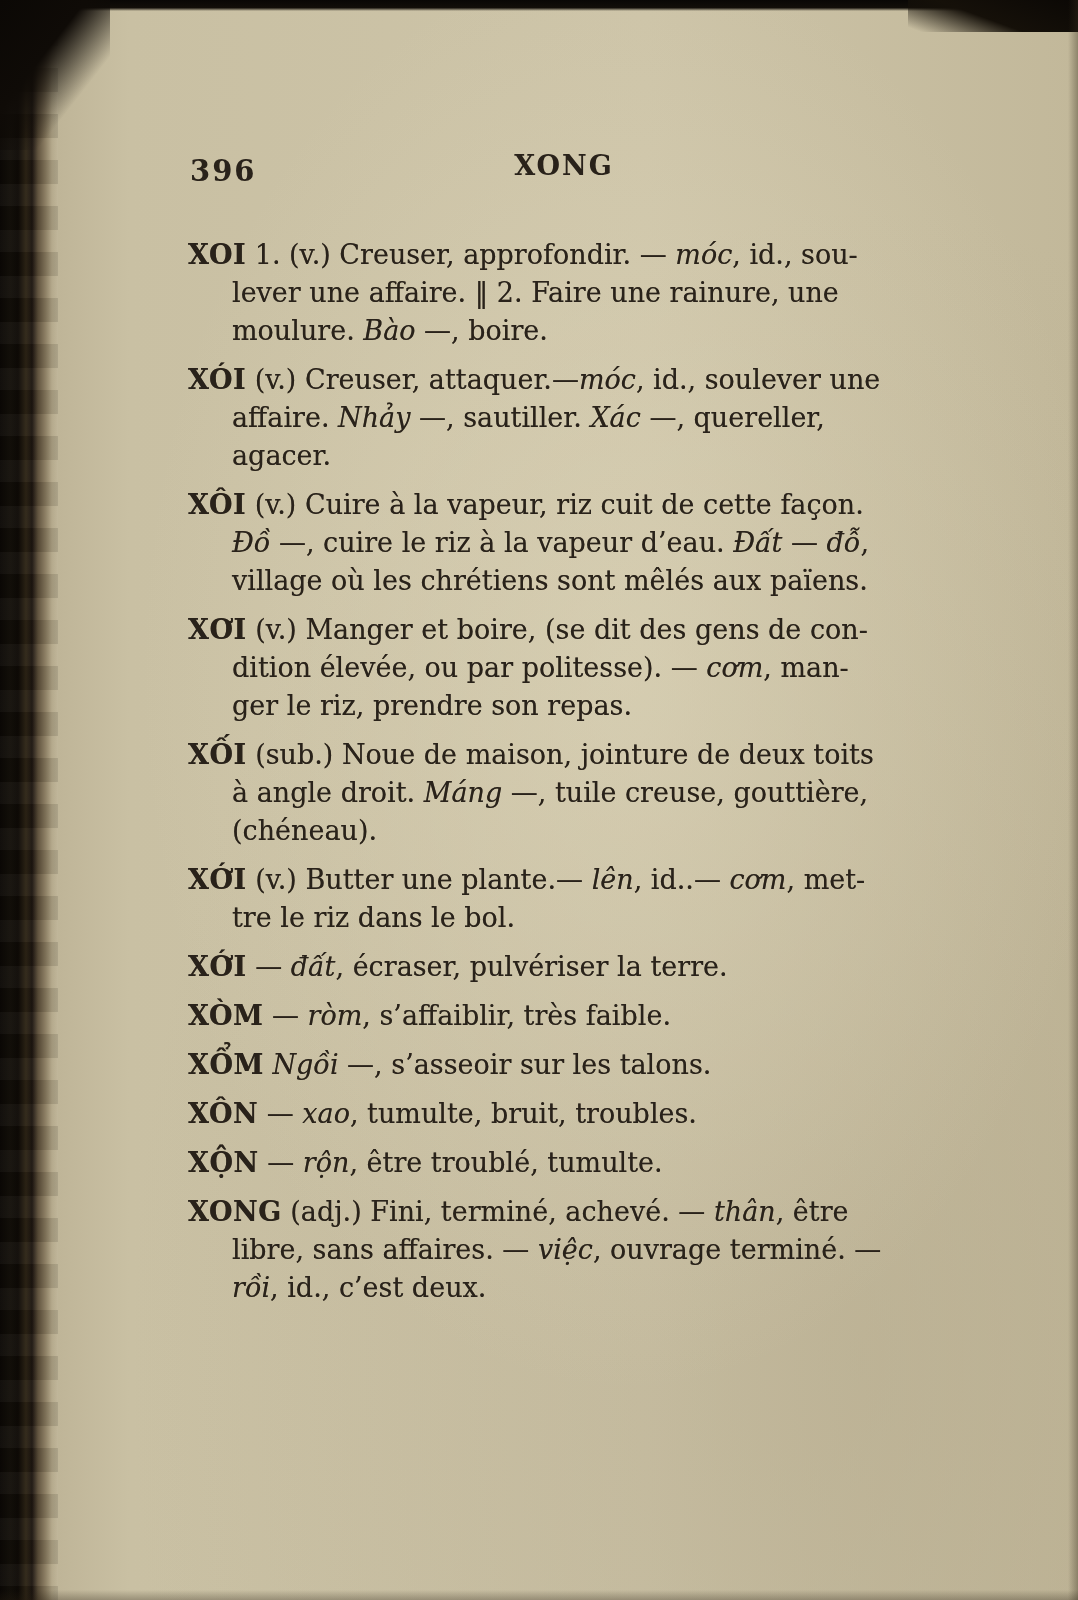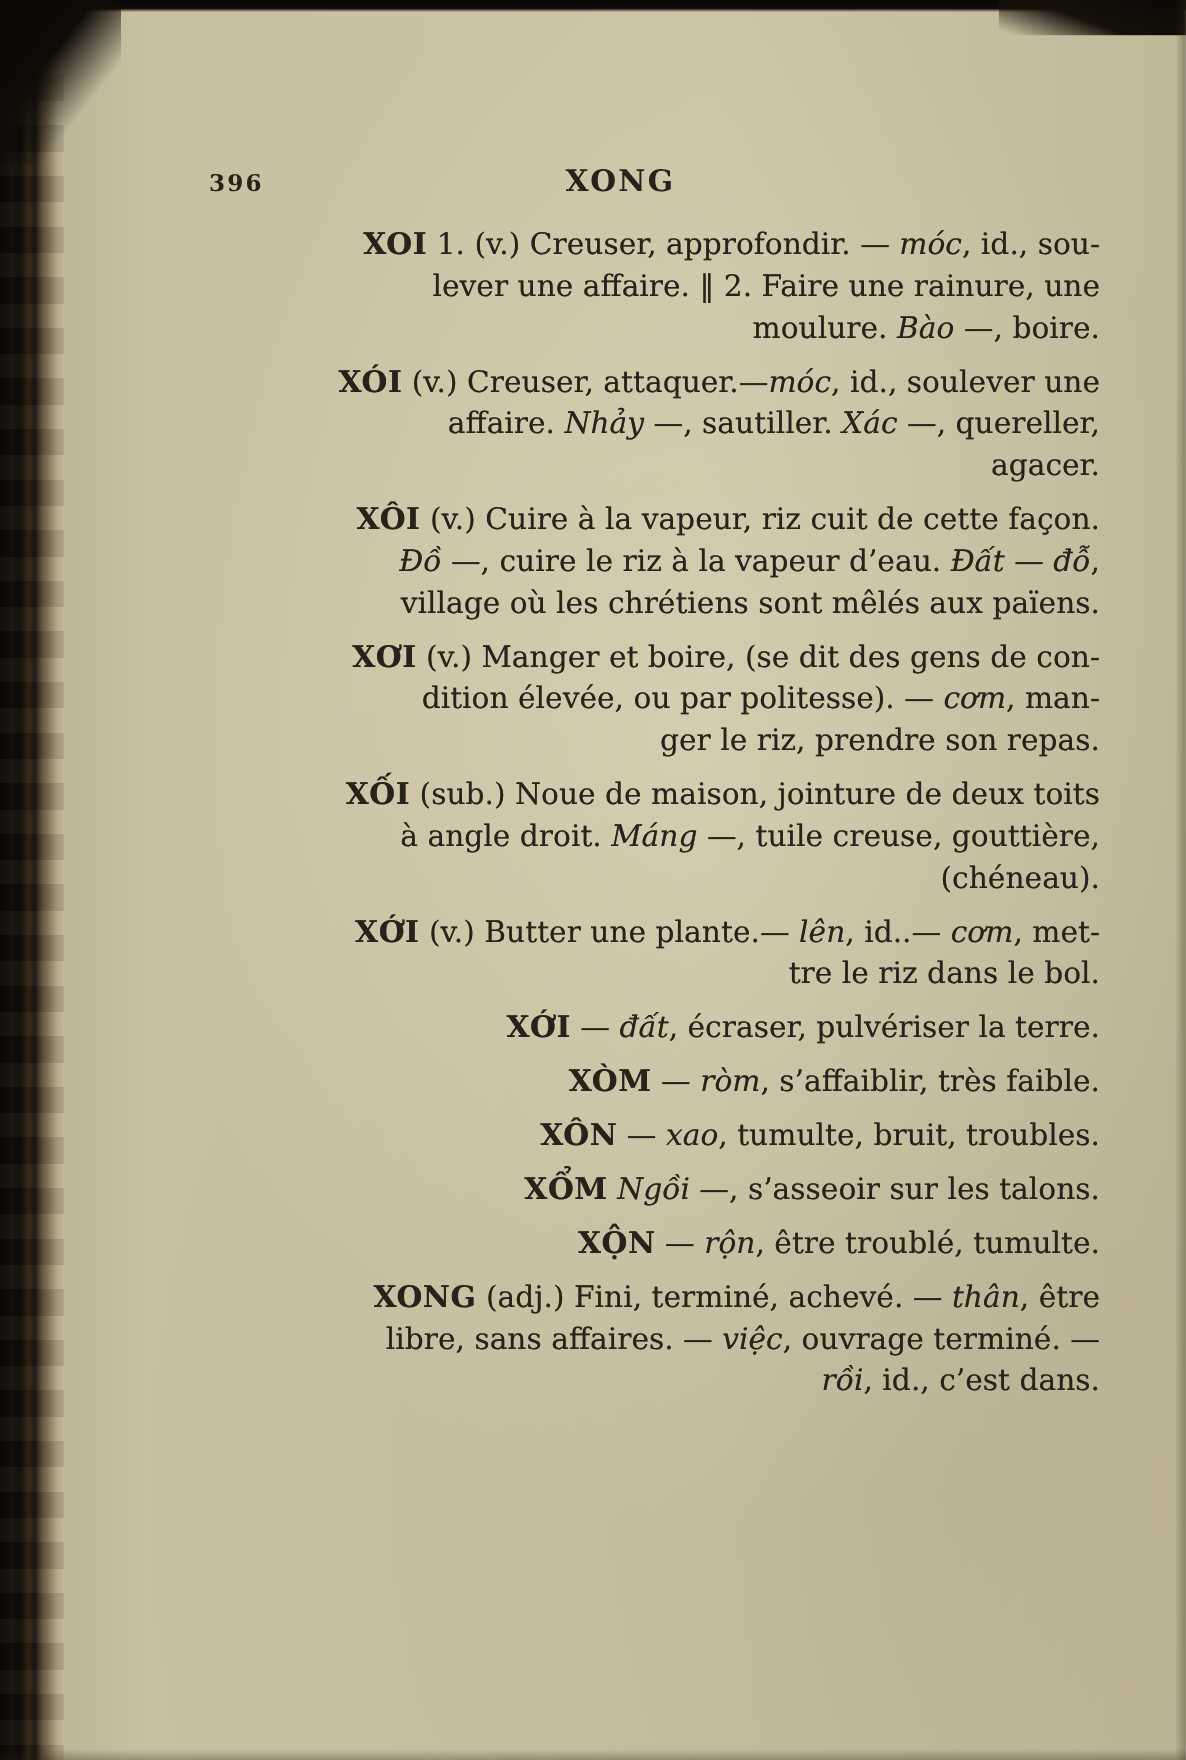--- a/index.html
+++ b/index.html
@@ -69,35 +69,34 @@
     width: 812px;
     color: #29221a;
   }
   .header-row {
     position: relative;
     height: 44px;
   }
   .page-number {
     position: absolute;
     left: 2px; top: 6px;
-    font-size: 21px;
+    font-size: 29px;
     font-weight: 700;
     letter-spacing: 2px;
   }
   .running-head {
     position: absolute;
     left: 0; right: 60px; top: 2px;
     text-align: center;
     font-size: 27px;
     font-weight: 700;
     letter-spacing: 2px;
   }
   .entries {
-    margin-top: 12px;
-    text-align: right;
+    margin-top: 44px;
   }
   .entry {
     margin: 0 0 11px 0;
     padding-left: 44px;
     text-indent: -44px;
     font-size: 27px;
     line-height: 38px;
     white-space: nowrap;
     text-shadow: 0 0 0.6px rgba(41,32,22,0.55);
   }
@@ -127,19 +126,19 @@
     </div>
     <div class="entries">
         <p class="entry"><span class="seg-h">XOI</span><span class="seg-n"> 1. (v.) Creuser, approfondir. — </span><span class="seg-i">móc</span><span class="seg-n">, id., sou-</span><br><span class="seg-n">lever une affaire. ‖ 2. Faire une rainure, une</span><br><span class="seg-n">moulure. </span><span class="seg-i">Bào</span><span class="seg-n"> —, boire.</span></p>
         <p class="entry"><span class="seg-h">XÓI</span><span class="seg-n"> (v.) Creuser, attaquer.—</span><span class="seg-i">móc</span><span class="seg-n">, id., soulever une</span><br><span class="seg-n">affaire. </span><span class="seg-i">Nhảy</span><span class="seg-n"> —, sautiller. </span><span class="seg-i">Xác</span><span class="seg-n"> —, quereller,</span><br><span class="seg-n">agacer.</span></p>
         <p class="entry"><span class="seg-h">XÔI</span><span class="seg-n"> (v.) Cuire à la vapeur, riz cuit de cette façon.</span><br><span class="seg-i">Đồ</span><span class="seg-n"> —, cuire le riz à la vapeur d’eau. </span><span class="seg-i">Đất</span><span class="seg-n"> — </span><span class="seg-i">đỗ</span><span class="seg-n">,</span><br><span class="seg-n">village où les chrétiens sont mêlés aux païens.</span></p>
         <p class="entry"><span class="seg-h">XƠI</span><span class="seg-n"> (v.) Manger et boire, (se dit des gens de con-</span><br><span class="seg-n">dition élevée, ou par politesse). — </span><span class="seg-i">cơm</span><span class="seg-n">, man-</span><br><span class="seg-n">ger le riz, prendre son repas.</span></p>
         <p class="entry"><span class="seg-h">XỐI</span><span class="seg-n"> (sub.) Noue de maison, jointure de deux toits</span><br><span class="seg-n">à angle droit. </span><span class="seg-i">Máng</span><span class="seg-n"> —, tuile creuse, gouttière,</span><br><span class="seg-n">(chéneau).</span></p>
         <p class="entry"><span class="seg-h">XỚI</span><span class="seg-n"> (v.) Butter une plante.— </span><span class="seg-i">lên</span><span class="seg-n">, id..— </span><span class="seg-i">cơm</span><span class="seg-n">, met-</span><br><span class="seg-n">tre le riz dans le bol.</span></p>
         <p class="entry"><span class="seg-h">XỚI</span><span class="seg-n"> — </span><span class="seg-i">đất</span><span class="seg-n">, écraser, pulvériser la terre.</span></p>
         <p class="entry"><span class="seg-h">XÒM</span><span class="seg-n"> — </span><span class="seg-i">ròm</span><span class="seg-n">, s’affaiblir, très faible.</span></p>
+        <p class="entry"><span class="seg-h">XỔM</span><span class="seg-n"> </span><span class="seg-i">Ngồi</span><span class="seg-n"> —, s’asseoir sur les talons.</span></p>
         <p class="entry"><span class="seg-h">XÔN</span><span class="seg-n"> — </span><span class="seg-i">xao</span><span class="seg-n">, tumulte, bruit, troubles.</span></p>
-        <p class="entry"><span class="seg-h">XỔM</span><span class="seg-n"> </span><span class="seg-i">Ngồi</span><span class="seg-n"> —, s’asseoir sur les talons.</span></p>
         <p class="entry"><span class="seg-h">XỘN</span><span class="seg-n"> — </span><span class="seg-i">rộn</span><span class="seg-n">, être troublé, tumulte.</span></p>
-        <p class="entry"><span class="seg-h">XONG</span><span class="seg-n"> (adj.) Fini, terminé, achevé. — </span><span class="seg-i">thân</span><span class="seg-n">, être</span><br><span class="seg-n">libre, sans affaires. — </span><span class="seg-i">việc</span><span class="seg-n">, ouvrage terminé. —</span><br><span class="seg-i">rồi</span><span class="seg-n">, id., c’est dans.</span></p>
+        <p class="entry"><span class="seg-h">XONG</span><span class="seg-n"> (adj.) Fini, terminé, achevé. — </span><span class="seg-i">thân</span><span class="seg-n">, être</span><br><span class="seg-n">libre, sans affaires. — </span><span class="seg-i">việc</span><span class="seg-n">, ouvrage terminé. —</span><br><span class="seg-i">rồi</span><span class="seg-n">, id., c’est deux.</span></p>
       </div>
   </div>
 </div>
 
 </body></html>

